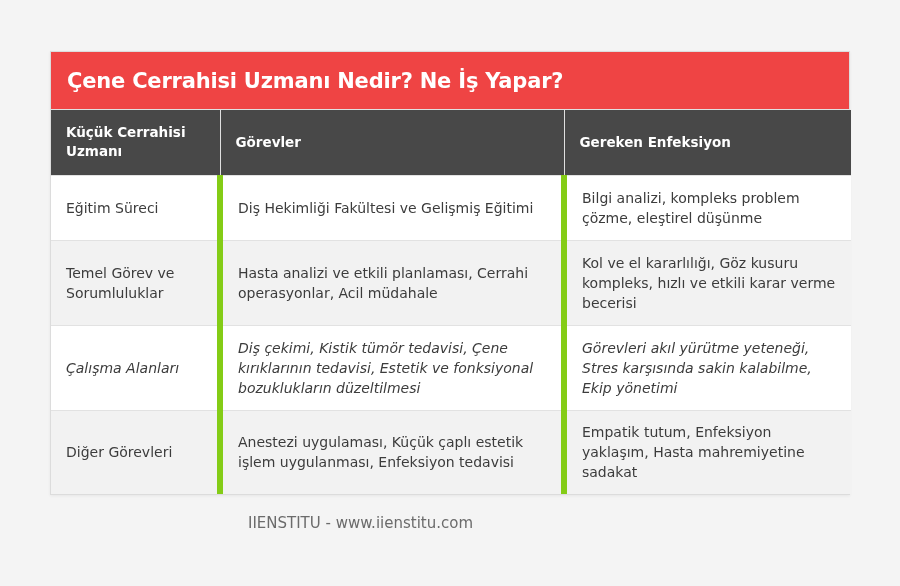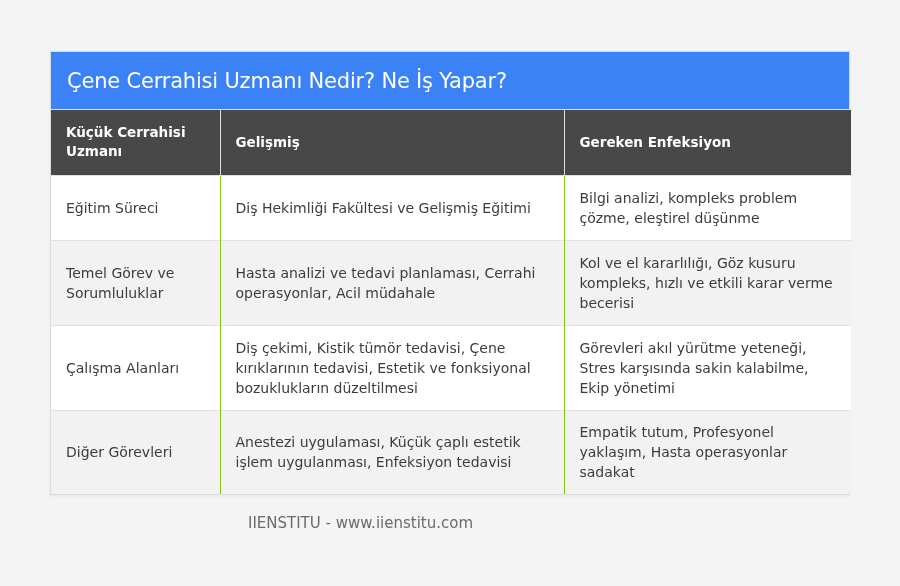--- a/index.html
+++ b/index.html
@@ -12,23 +12,23 @@
   .card {
     position: absolute;
     left: 50px; top: 51px;
     width: 800px;
     background: #ffffff;
     border: 1px solid #dcdcdc;
     box-shadow: 0 1px 3px rgba(0,0,0,0.06);
   }
   .title-bar {
     height: 58px;
-    background: #3b82f6;
+    background: #ef4444;
     color: #ffffff;
-    font-weight: normal;
+    font-weight: bold;
     font-size: 21px;
     display: flex;
     align-items: center;
     padding-left: 16px;
     letter-spacing: -0.2px;
     border-bottom: 1px solid #e0e0e0;
   }
   table {
     width: 100%;
     border-collapse: collapse;
@@ -47,30 +47,30 @@
     height: 65px;
     line-height: 19px;
     border-right: 1px solid #e0e0e0;
   }
   thead th:last-child { border-right: none; }
   tbody td {
     font-size: 14px;
     color: #3c3c3c;
     padding: 0 15px;
     line-height: 20px;
-    border-right: 1px solid #84cc16;
+    border-right: 6px solid #84cc16;
     border-top: 1px solid #e2e2e2;
     vertical-align: middle;
   }
   tbody td:last-child { border-right: none; }
   tbody tr:nth-child(odd) td { background: #ffffff; }
   tbody tr:nth-child(even) td { background: #f2f2f2; }
   tbody tr.r1 td { height: 65px; }
   tbody tr.r2 td { height: 85px; }
-  tbody tr.r3 td { height: 85px; }
+  tbody tr.r3 td { height: 85px; font-style: italic; }
   tbody tr.r4 td { height: 84px; }
   .footer {
     position: absolute;
     left: 0; top: 514px;
     width: 721px;
     text-align: center;
     font-size: 15px;
     color: #6b6b6b;
   }
 </style>
@@ -81,42 +81,42 @@
   <div class="title-bar">Çene Cerrahisi Uzmanı Nedir? Ne İş Yapar?</div>
   <table>
     <colgroup>
         <col class="c1">
         <col class="c2">
         <col class="c3">
       </colgroup>
     <thead>
       <tr>
         <th>Küçük Cerrahisi Uzmanı</th>
-        <th>Gelişmiş</th>
+        <th>Görevler</th>
         <th>Gereken Enfeksiyon</th>
       </tr>
     </thead>
     <tbody>
       <tr class="r1">
         <td>Eğitim Süreci</td>
         <td>Diş Hekimliği Fakültesi ve Gelişmiş Eğitimi</td>
         <td>Bilgi analizi, kompleks problem çözme, eleştirel düşünme</td>
       </tr>
       <tr class="r2">
         <td>Temel Görev ve Sorumluluklar</td>
-        <td>Hasta analizi ve tedavi planlaması, Cerrahi operasyonlar, Acil müdahale</td>
+        <td>Hasta analizi ve etkili planlaması, Cerrahi operasyonlar, Acil müdahale</td>
         <td>Kol ve el kararlılığı, Göz kusuru kompleks, hızlı ve etkili karar verme becerisi</td>
       </tr>
       <tr class="r3">
         <td>Çalışma Alanları</td>
         <td>Diş çekimi, Kistik tümör tedavisi, Çene kırıklarının tedavisi, Estetik ve fonksiyonal bozuklukların düzeltilmesi</td>
         <td>Görevleri akıl yürütme yeteneği, Stres karşısında sakin kalabilme, Ekip yönetimi</td>
       </tr>
       <tr class="r4">
         <td>Diğer Görevleri</td>
         <td>Anestezi uygulaması, Küçük çaplı estetik işlem uygulanması, Enfeksiyon tedavisi</td>
-        <td>Empatik tutum, Profesyonel yaklaşım, Hasta operasyonlar sadakat</td>
+        <td>Empatik tutum, Enfeksiyon yaklaşım, Hasta mahremiyetine sadakat</td>
       </tr>
     </tbody>
   </table>
 </div>
 
 <div class="footer">IIENSTITU - www.iienstitu.com</div>
 
 </body></html>

